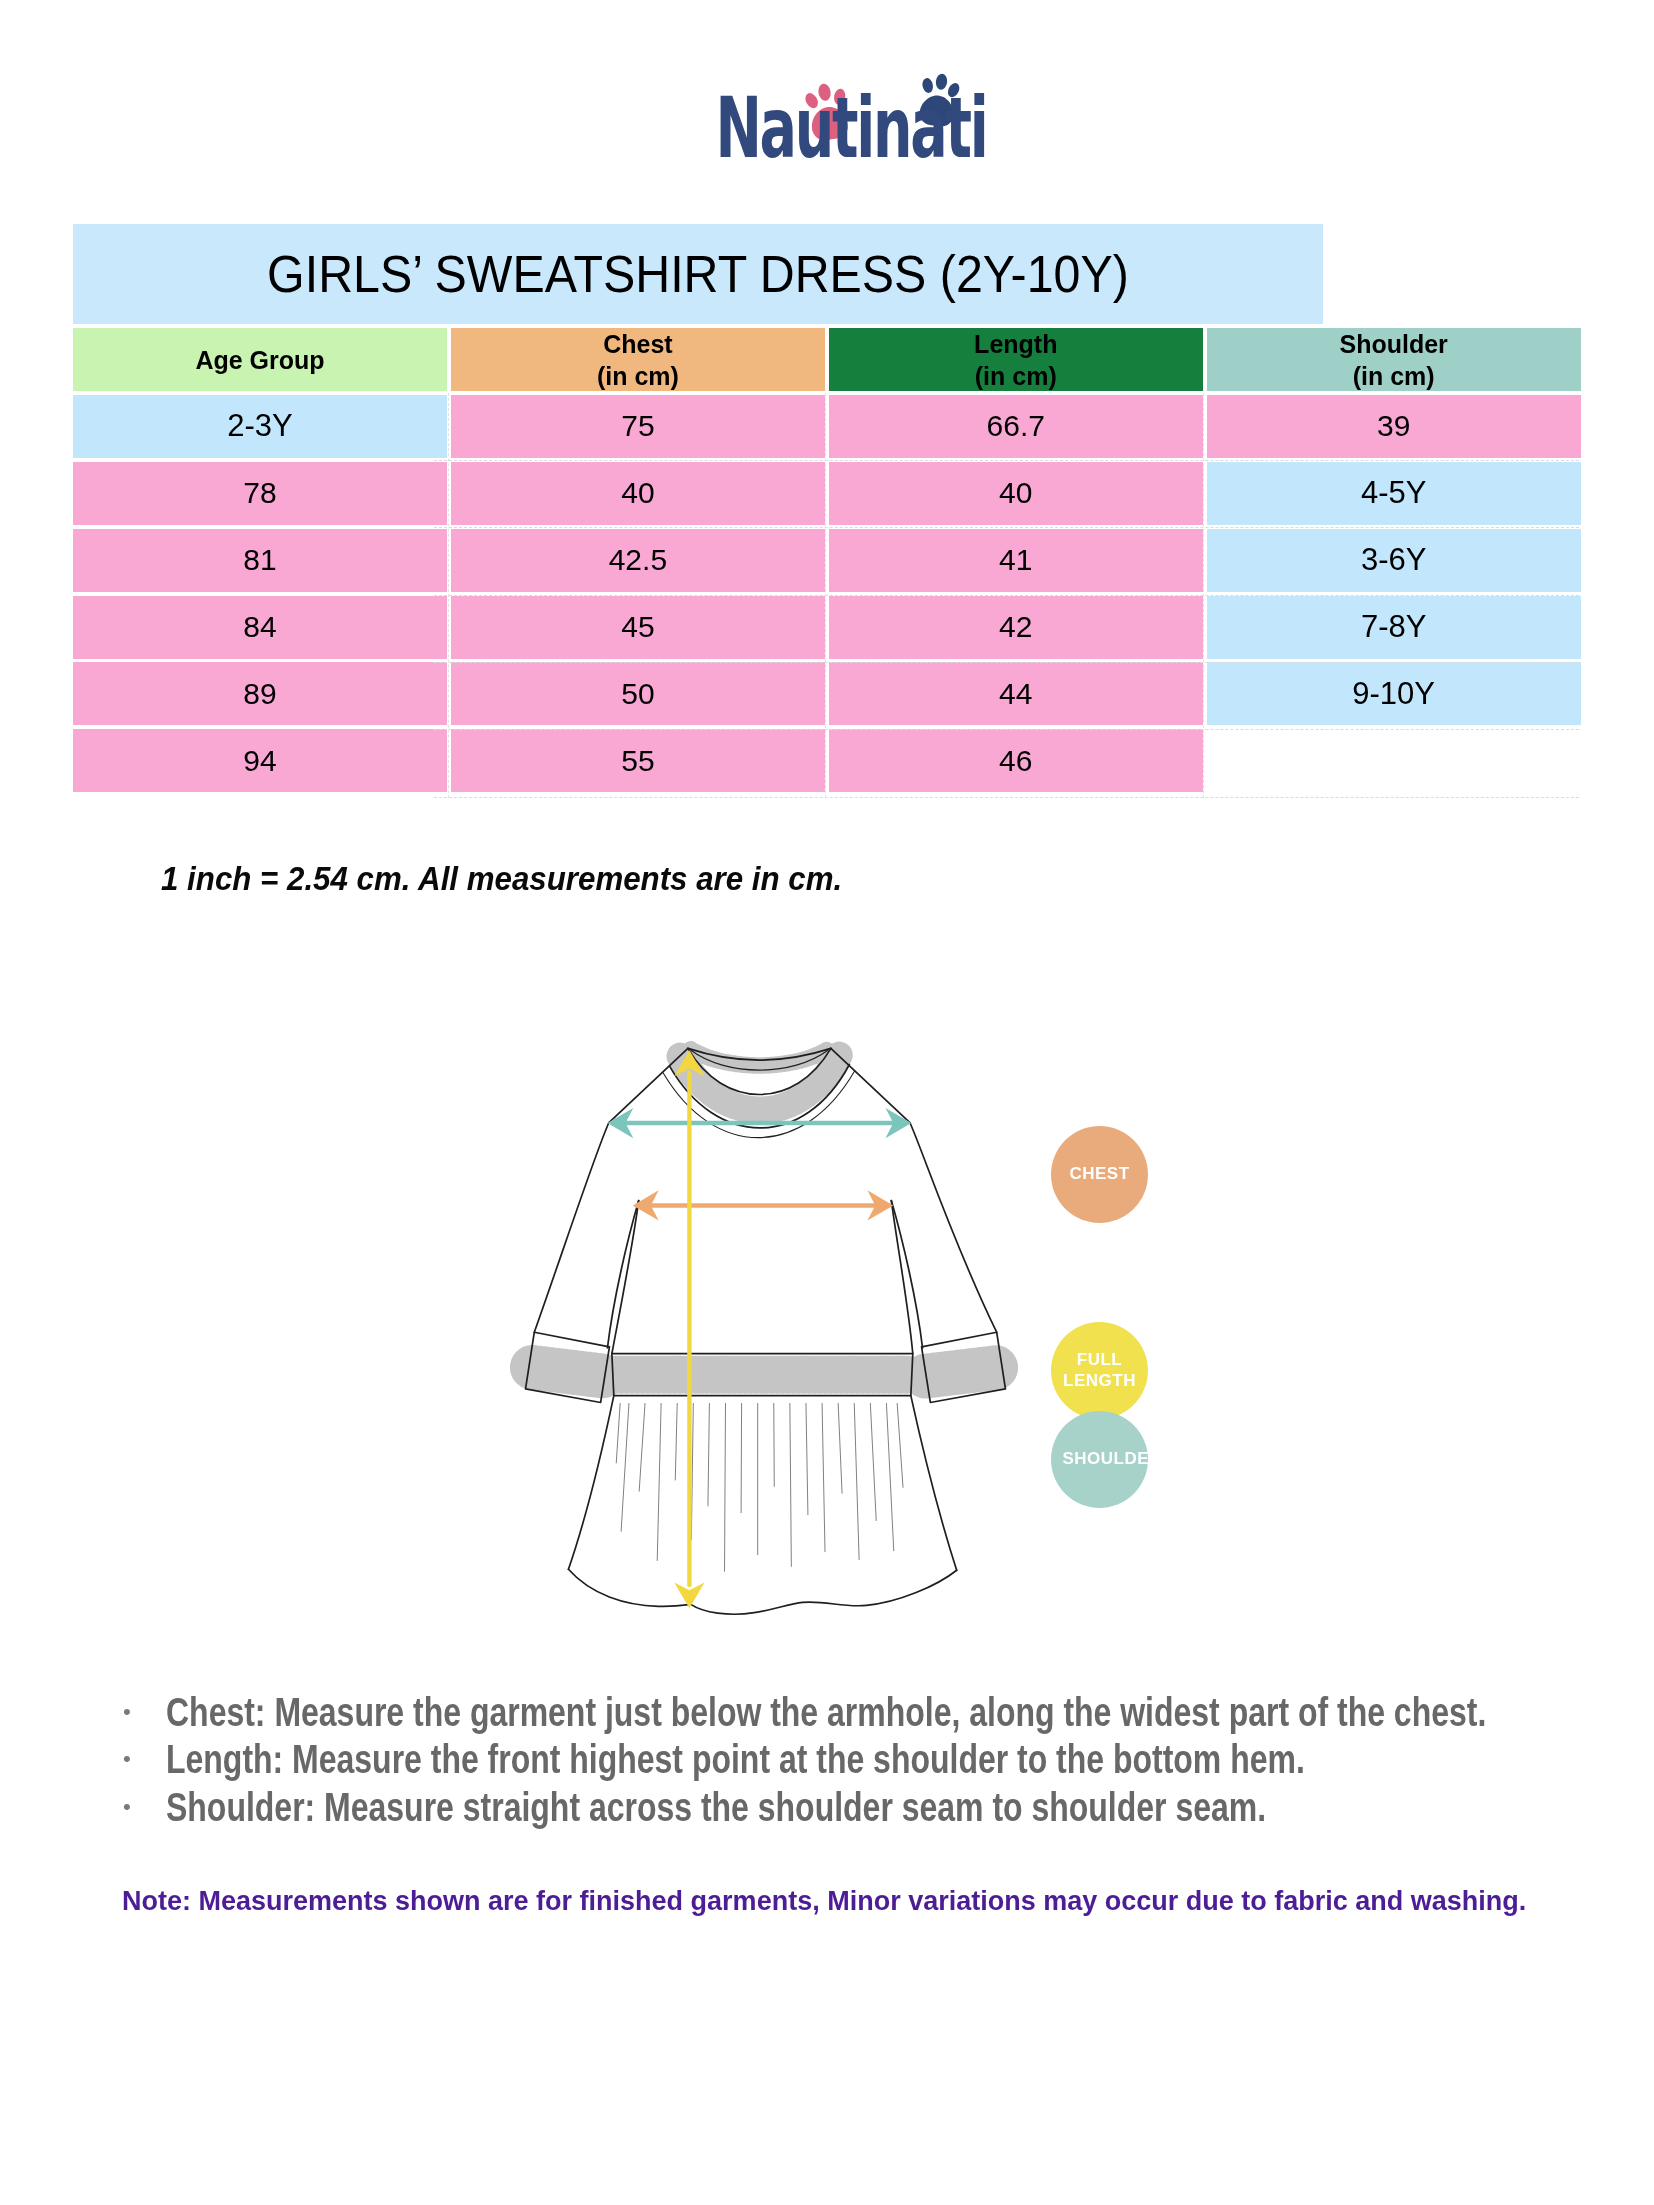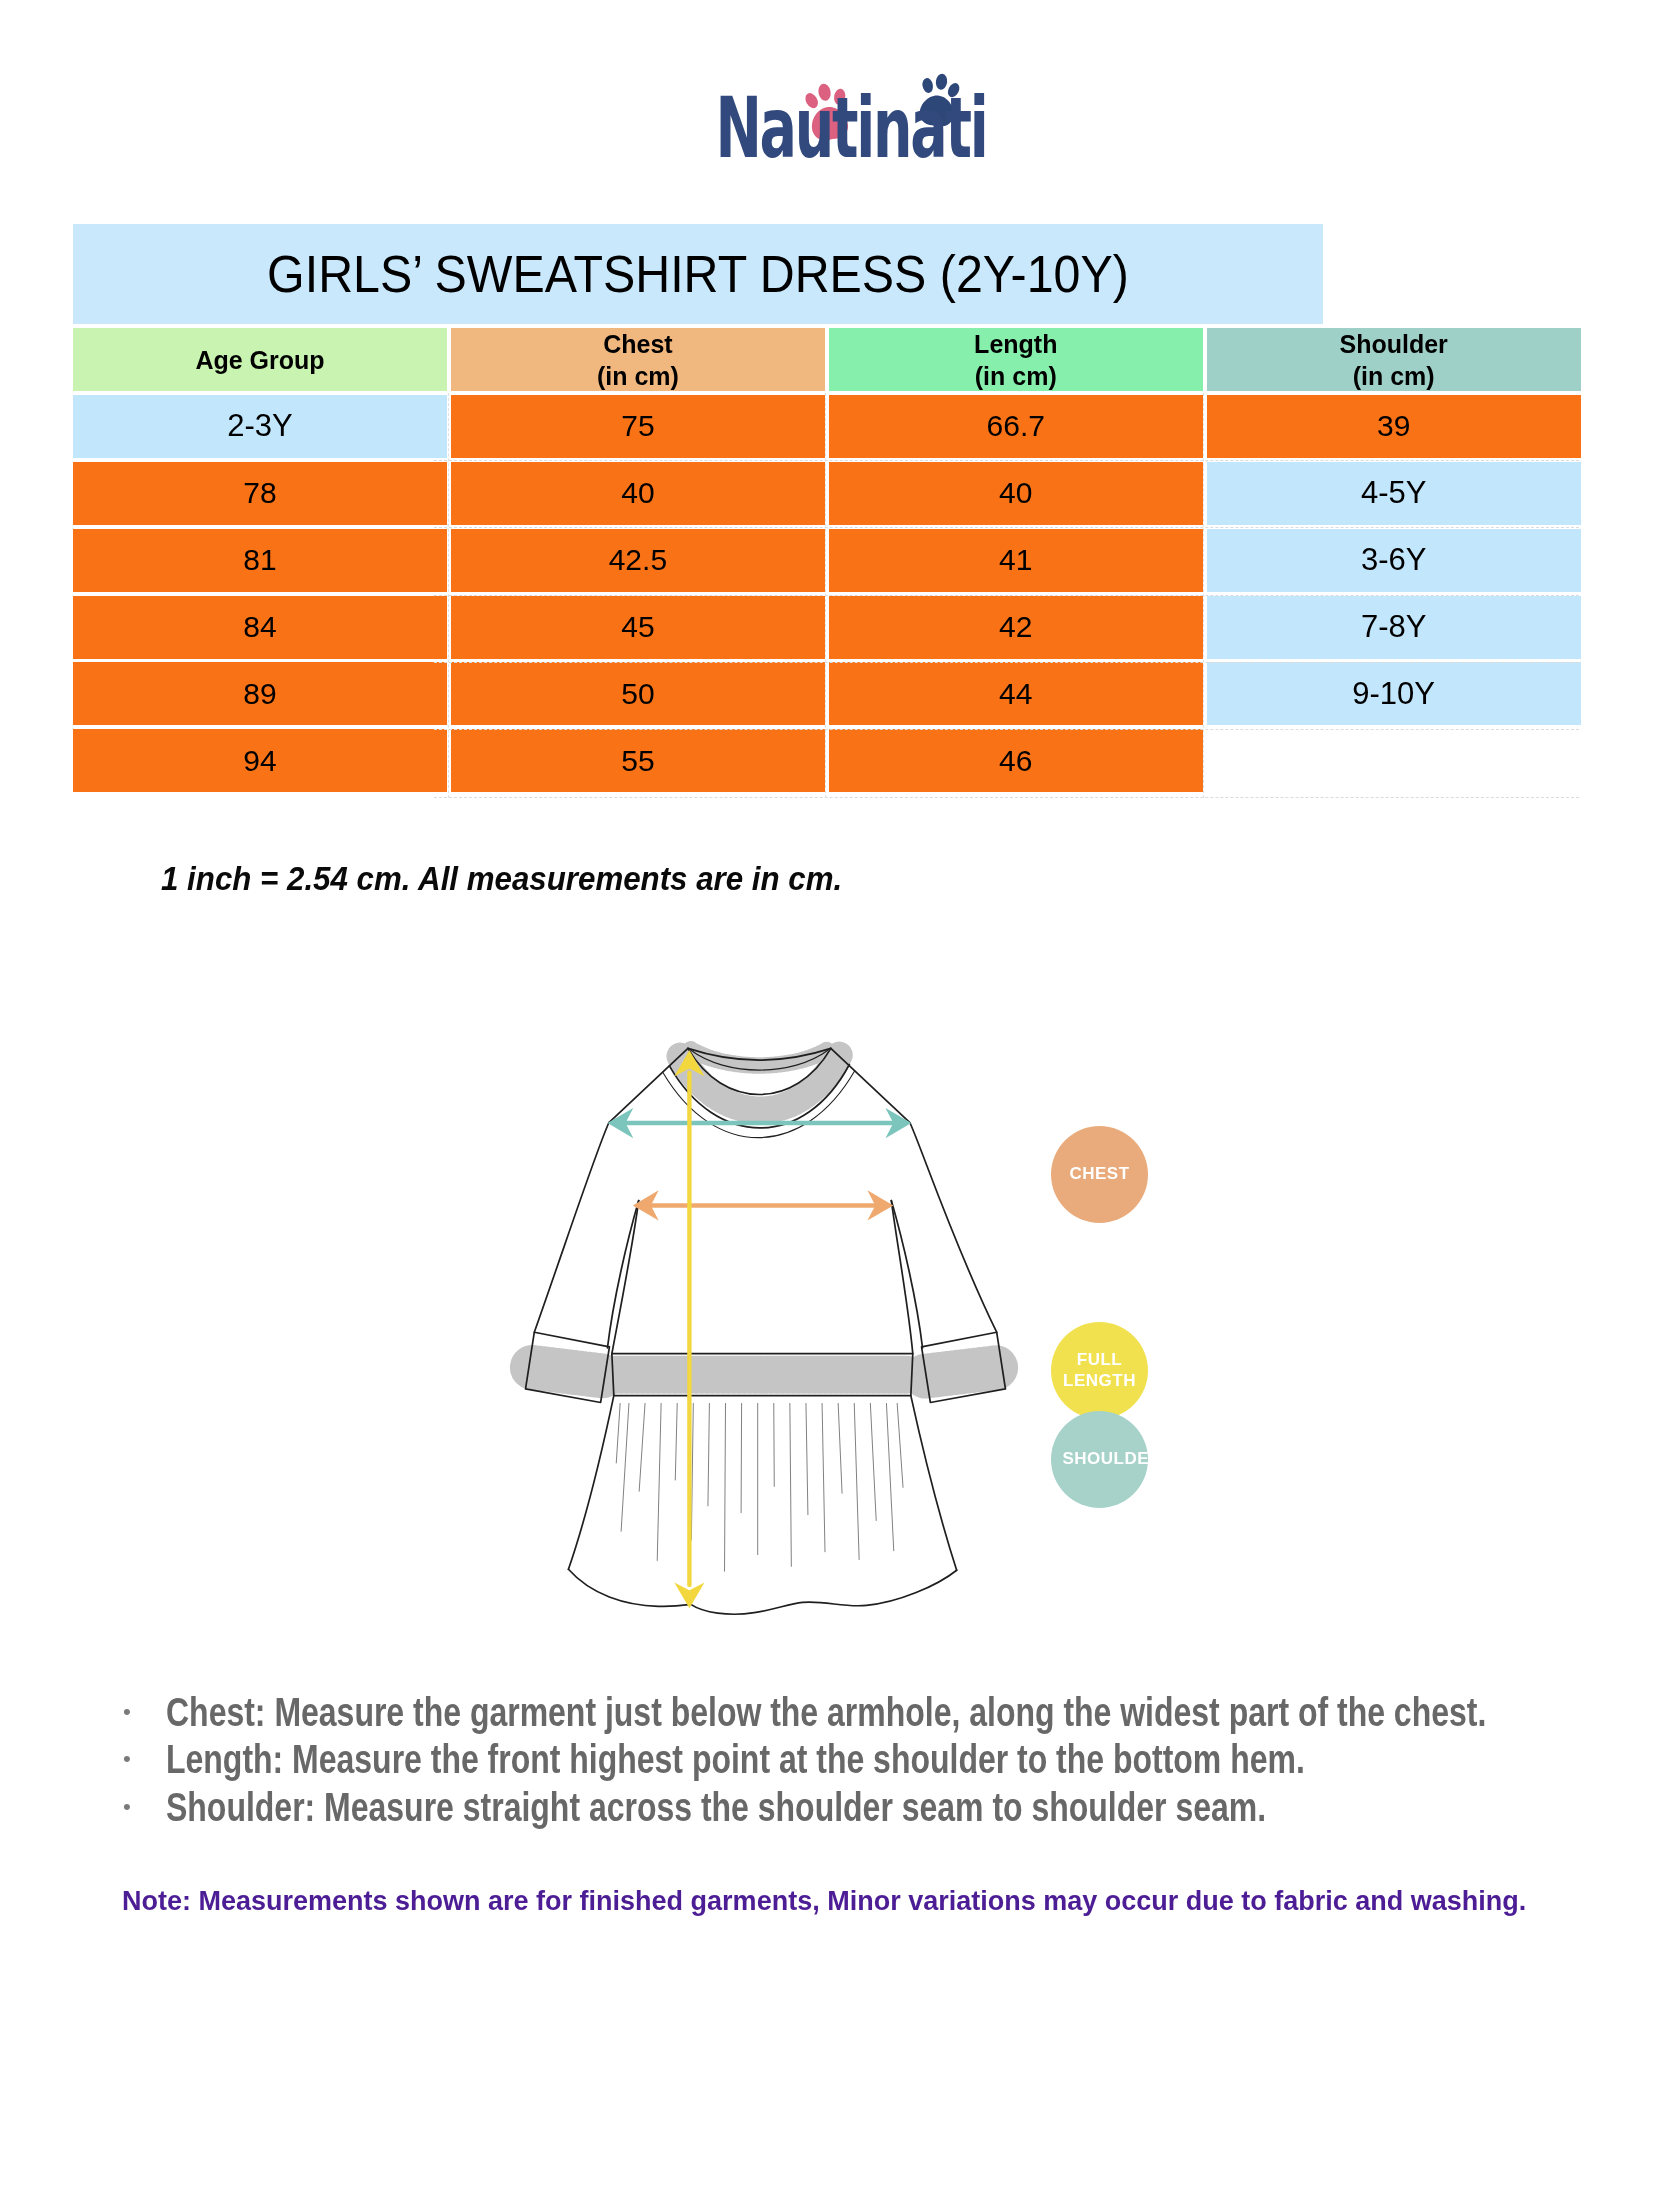--- a/index.html
+++ b/index.html
@@ -19,26 +19,26 @@
   
   .title-bar { position:absolute; left:73px; top:224px; width:1250px; height:100px; background:#c9e8fc; }
   .title { width:100%; text-align:center; line-height:100px; font-size:52px; font-weight:400;
            transform:scaleX(.93); white-space:nowrap; }
 
   
   .table-wrap { position:absolute; left:73px; top:328px; width:1506px; height:471px; }
   .size-table { position:absolute; inset:0; display:grid;
                 grid-template-columns:374px 374px 374px 374px;
                 grid-auto-rows:63px; column-gap:3.9px; row-gap:3.9px; }
-  .cell { display:flex; align-items:center; justify-content:center; font-size:30px; background:#f97316; }
+  .cell { display:flex; align-items:center; justify-content:center; font-size:30px; background:#f9a8d4; }
   .head { flex-direction:column; font-weight:bold; font-size:25px; line-height:1.28; }
   .head .unit { font-weight:bold; }
   .head-age      { background:#c9f3b1; }
   .head-chest    { background:#f0b87f; }
-  .head-length   { background:#86efac; }
+  .head-length   { background:#15803d; }
   .head-shoulder { background:#9ed0c8; }
   .agecell { background:#c2e6fb; font-size:31px; }
   .grid-lines { position:absolute; inset:0; pointer-events:none; }
   .hline { position:absolute; left:361px; width:1145px; height:0; border-top:1.5px dashed #dbdbdb; }
   .vline { position:absolute; top:65px; height:405px; width:0; border-left:1.5px dashed #e2e2e2; }
 
   
   .conv { position:absolute; left:161px; top:859px; font-size:34px; font-weight:bold; font-style:italic;
           transform:scaleX(.92); transform-origin:left; white-space:nowrap; color:#0a0a0a; }
 

